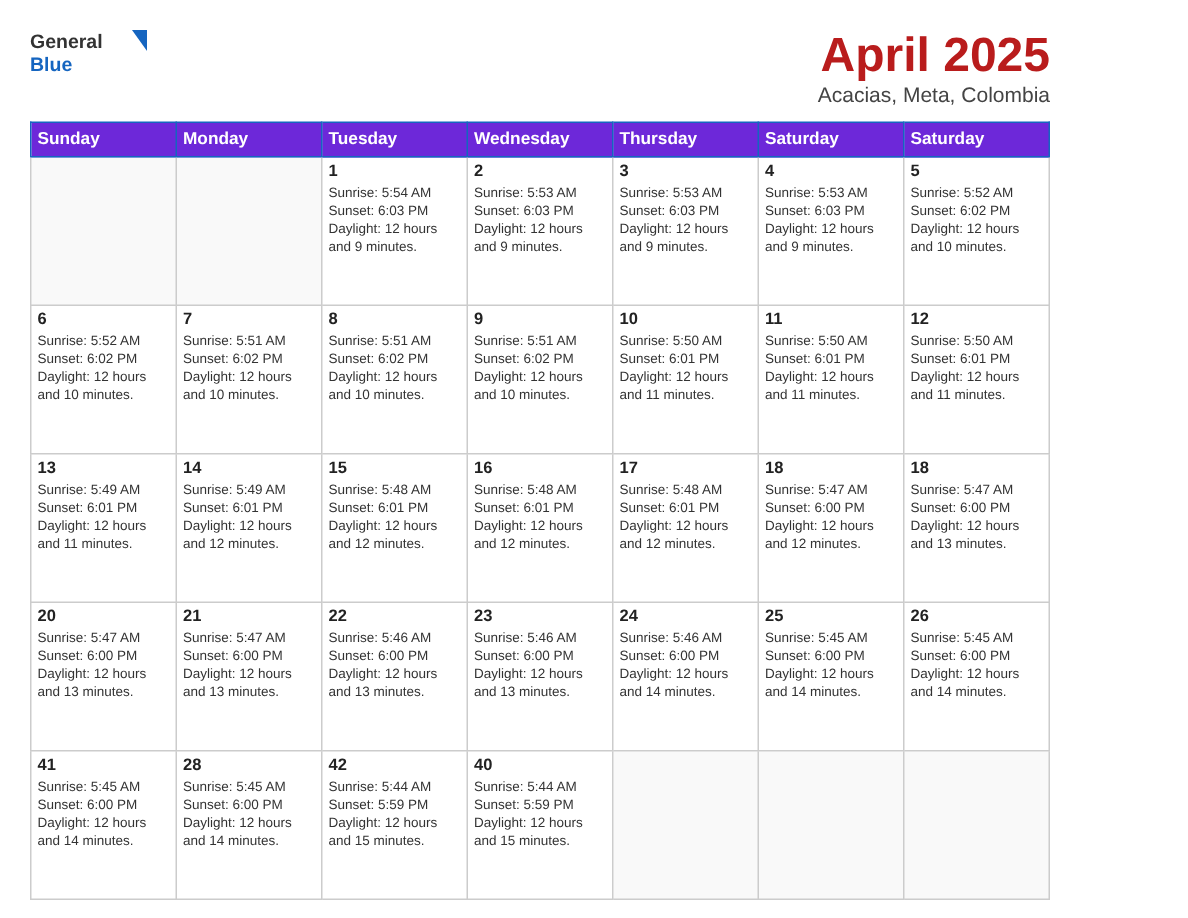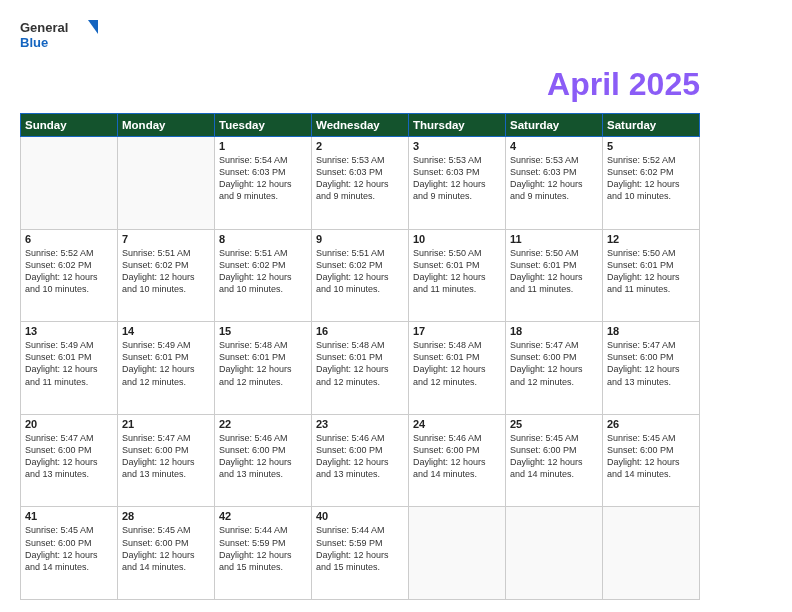--- a/index.html
+++ b/index.html
@@ -27,36 +27,35 @@
       display: flex;
       align-items: center;
       gap: 2px;
     }
     .title-block {
       text-align: right;
     }
     .title-block .month-year {
       font-size: 32px;
       font-weight: bold;
-      color: #8b5cf6;
-      margin-top: 48px;
+      color: #b91c1c;
     }
     .title-block .location {
       font-size: 14px;
       color: #444;
     }
     .calendar {
       flex: 1;
       border: 1px solid #ccc;
       border-collapse: collapse;
       width: 100%;
       table-layout: fixed;
     }
     .calendar thead tr th {
-      background-color: #14532d;
+      background-color: #6d28d9;
       color: #fff;
       font-size: 11.5px;
       font-weight: bold;
       padding: 5px 4px;
       text-align: left;
       border: 1px solid #1565c0;
     }
     .calendar tbody tr td {
       border: 1px solid #ccc;
       vertical-align: top;
@@ -93,20 +92,21 @@
   <div style="display:flex;flex-direction:column;align-items:flex-start;">
     <svg width="90" height="38" viewBox="0 0 90 38">
       <text x="0" y="14" font-size="13" font-weight="bold" fill="#333" font-family="Arial">General</text>
       <text x="0" y="29" font-size="13" font-weight="bold" fill="#1565c0" font-family="Arial">Blue</text>
       <polygon points="68,2 78,2 78,16" fill="#1565c0"></polygon>
     </svg>
   </div>
 </div>
     <div class="title-block">
       <div class="month-year">April 2025</div>
+      <div class="location">Acacias, Meta, Colombia</div>
     </div>
   </div>
 
   <table class="calendar">
     <thead>
       <tr>
         <th>Sunday</th>
         <th>Monday</th>
         <th>Tuesday</th>
         <th>Wednesday</th>

